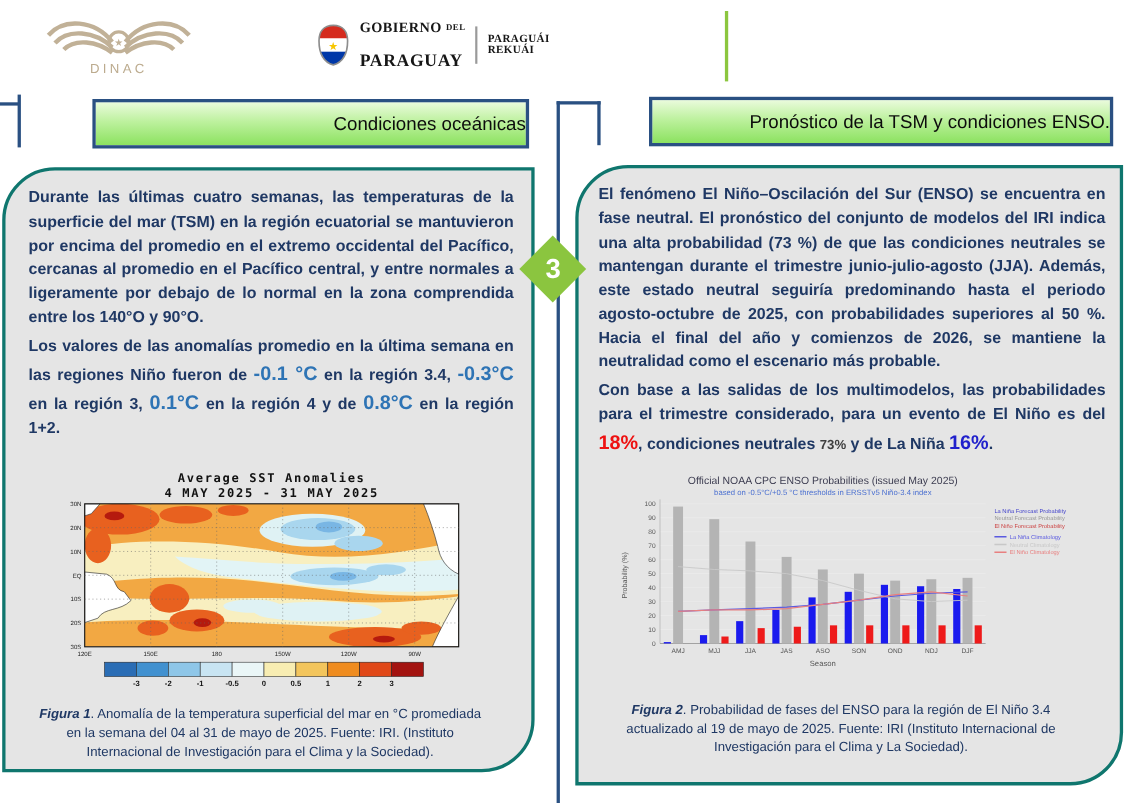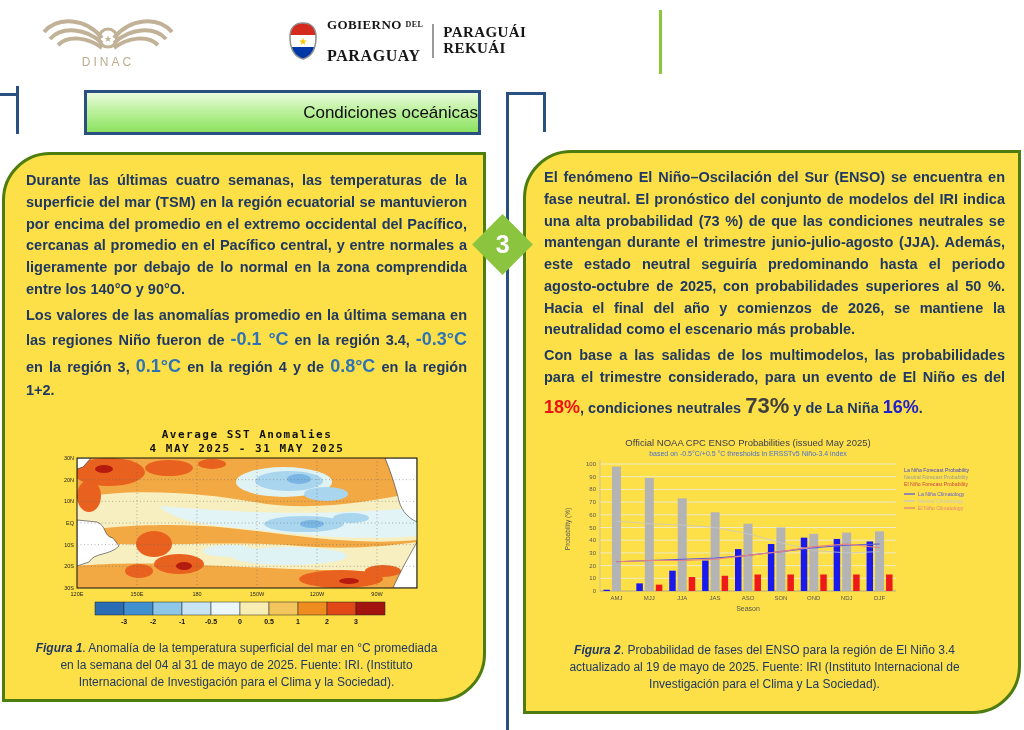--- a/index.html
+++ b/index.html
@@ -8,46 +8,46 @@
 
   
   .dinac-logo{position:absolute;left:38px;top:6px;width:140px;height:64px;}
   .gov-logo{position:absolute;left:288px;top:18px;display:flex;align-items:center;gap:9px;color:#161616;}
   .gov-shield{width:30px;height:40px;}
   .gov-col{display:flex;flex-direction:column;line-height:1.05;font-family:"Liberation Serif",serif;font-weight:bold;}
   .gov-line1{font-size:13px;letter-spacing:.4px;}
   .gov-line1 .small{font-size:8px;vertical-align:2px;letter-spacing:.5px;}
   .gov-line2{font-size:16px;letter-spacing:.6px;margin-top:16px;}
   .gov-divider{width:2px;height:34px;background:#9a9a9a;}
-  .gov-col2{display:flex;flex-direction:column;line-height:1.05;font-family:"Liberation Serif",serif;font-weight:bold;font-size:15px;letter-spacing:.4px;}
+  .gov-col2{display:flex;flex-direction:column;line-height:1.05;font-family:"Liberation Serif",serif;font-weight:bold;font-size:10px;letter-spacing:.4px;}
   .bulletin-title{position:absolute;right:14px;top:16px;width:330px;text-align:right;
         color:#8a7631;font-size:20px;font-weight:bold;line-height:1.45;letter-spacing:.2px;}
   .green-divider{position:absolute;left:659px;top:10px;width:3px;height:64px;background:#8cc63f;}
 
   
   .blue-line{position:absolute;background:#2a5082;}
 
   
   .titlebar{position:absolute;height:45px;border:3px solid #2a5082;box-sizing:border-box;
         background:linear-gradient(180deg,#eafbdc 0%,#bdf19e 45%,#8ce260 100%);
         display:flex;align-items:center;justify-content:flex-end;
         font-size:17px;color:#0c0c0c;}
   .titlebar-left{left:84px;top:90px;width:397px;}
   .titlebar-right{left:590px;top:88px;width:422px;}
 
   
-  .cbox{position:absolute;background:#fde047;border:3px solid #4d7c0f;box-sizing:border-box;
+  .cbox{position:absolute;background:#e5e5e5;border:3px solid #0f766e;box-sizing:border-box;
         border-radius:48px 0 48px 0;overflow:hidden;z-index:2;}
   .box-left{left:2px;top:152px;width:484px;height:550px;padding:15px 16px 0 21px;}
   .box-right{left:523px;top:150px;width:498px;height:564px;padding:14px 13px 0 18px;}
 
   .body-text{font-size:14.5px;font-weight:bold;line-height:1.5;text-align:justify;color:#1f3864;margin:0 0 4px 0;}
   .val-blue{color:#2e74b5;font-size:18px;}
   .val-red{color:#ee1111;font-size:18px;}
-  .val-dark{color:#3f3f3f;font-size:22px;}
+  .val-dark{color:#3f3f3f;font-size:12px;}
   .val-nina{color:#2121cc;font-size:18px;}
 
   .figure-wrap{text-align:center;}
   .fig1{margin-top:22px;}
   .fig2{margin-top:12px;}
   .caption{margin-top:8px;font-size:12px;line-height:1.42;color:#1f3864;text-align:center;padding:0 24px 0 4px;}
   .caption .figbold{font-weight:bold;font-style:italic;}
 
   
   .diamond{position:absolute;left:481px;top:223px;width:43px;height:43px;background:#8bc53f;
@@ -108,20 +108,23 @@
   </div>
 
   <div class="blue-line" style="left:0;top:93px;width:18px;height:3px;"></div>
   <div class="blue-line" style="left:16px;top:86px;width:3px;height:48px;"></div>
   <div class="blue-line" style="left:506px;top:92px;width:3px;height:638px;"></div>
   <div class="blue-line" style="left:506px;top:92px;width:40px;height:3px;"></div>
   <div class="blue-line" style="left:543px;top:92px;width:3px;height:40px;"></div>
 
   <div class="titlebar titlebar-left">
     <span>Condiciones oceánicas</span>
+  </div>
+  <div class="titlebar titlebar-right">
+    <span>Pronóstico de la TSM y condiciones ENSO.</span>
   </div>
 
   <div class="diamond">
     <span>3</span>
   </div>
 
   <div class="cbox box-left">
     <p class="body-text">Durante las últimas cuatro semanas, las temperaturas de la superficie del mar (TSM) en la región ecuatorial se mantuvieron por encima del promedio en el extremo occidental del Pacífico, cercanas al promedio en el Pacífico central, y entre normales a ligeramente por debajo de lo normal en la zona comprendida entre los 140°O y 90°O.</p>
     <p class="body-text"><span>Los valores de las anomalías promedio en la última semana en las regiones Niño fueron de </span><span class="val-blue">-0.1 °C</span><span> en la región 3.4, </span><span class="val-blue">-0.3°C</span><span> en la región 3, </span><span class="val-blue">0.1°C</span><span> en la región 4 y de </span><span class="val-blue">0.8°C</span><span> en la región 1+2.</span></p>
 

